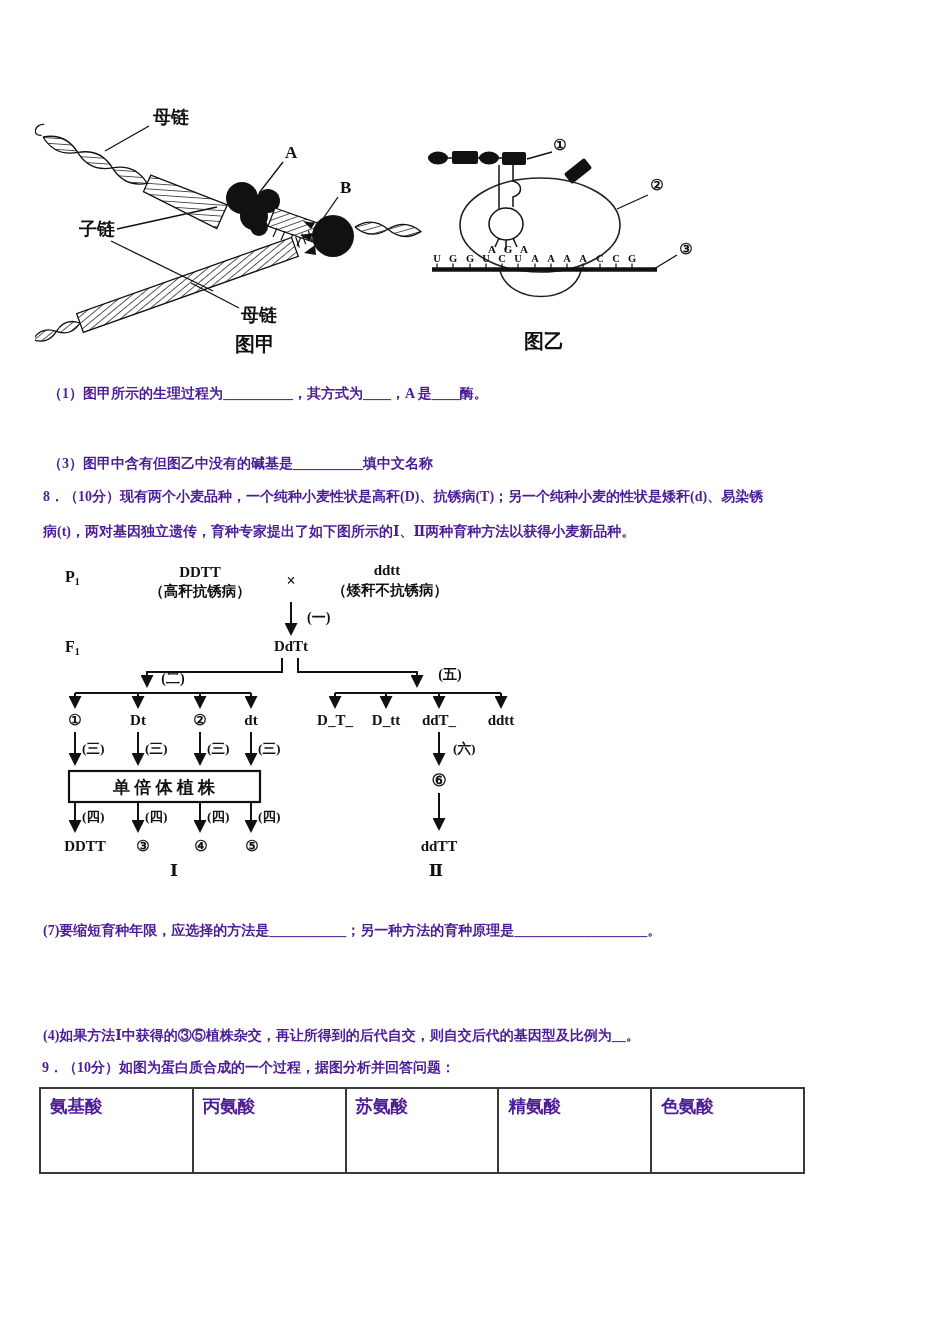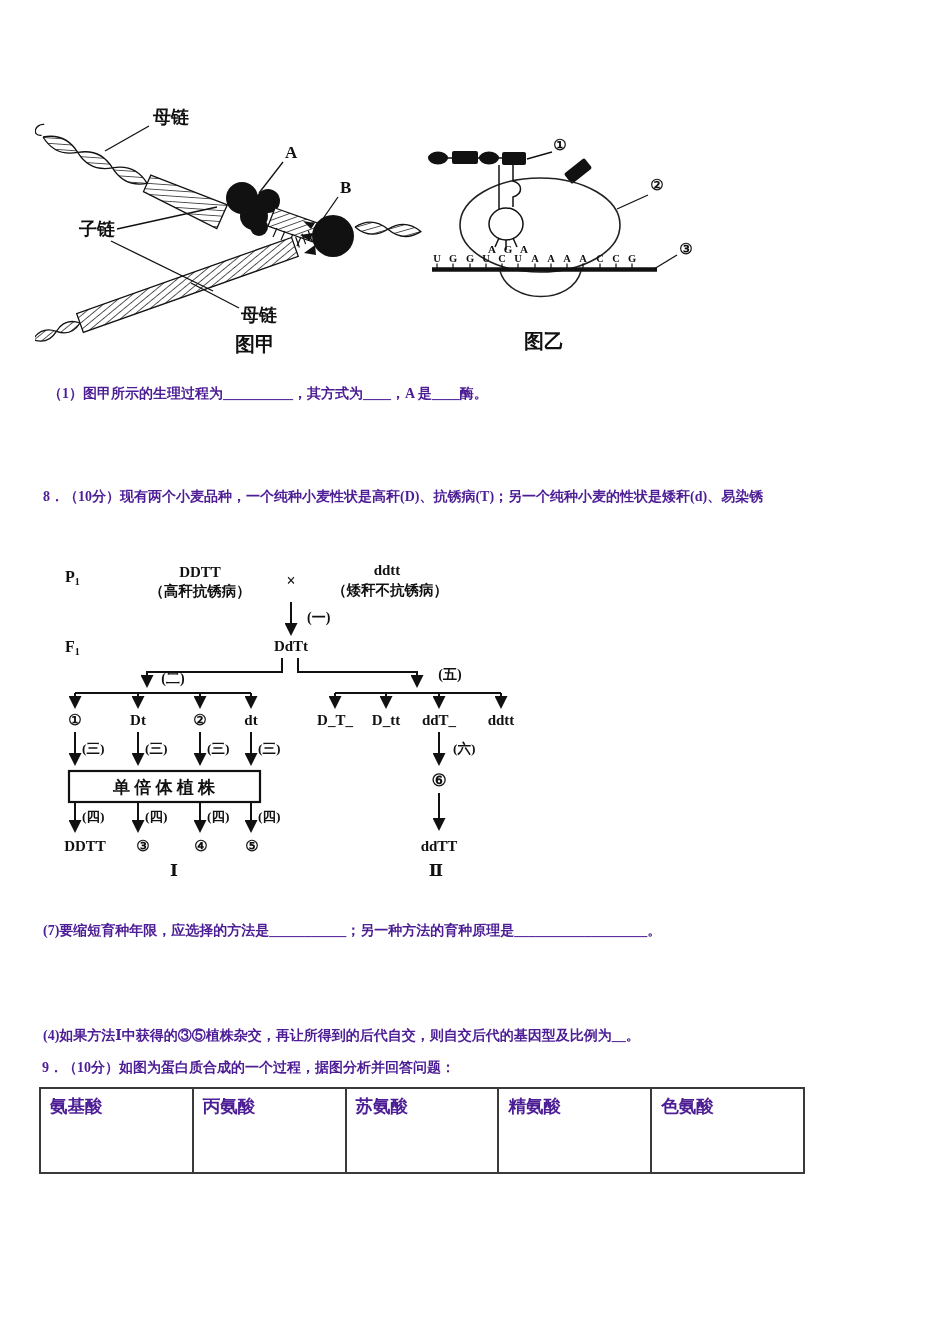--- a/index.html
+++ b/index.html
@@ -158,22 +158,24 @@
       <line x1="234" y1="166" x2="257" y2="152"></line>
     </g>
     <text x="140" y="47" font-size="15" text-anchor="middle">①</text>
     <text x="237" y="87" font-size="15" text-anchor="middle">②</text>
     <text x="266" y="151" font-size="15" text-anchor="middle">③</text>
 
     <text x="104" y="245" font-size="20">图乙</text>
   </svg>
 
   <div class="t" style="left:48px;top:385px">（1）图甲所示的生理过程为__________，其方式为____，A 是____酶。</div>
+  <div class="t" style="left:48px;top:455px">（3）图甲中含有但图乙中没有的碱基是__________填中文名称</div>
 
   <div class="t" style="left:43px;top:488px">8．（10分）现有两个小麦品种，一个纯种小麦性状是高秆(D)、抗锈病(T)；另一个纯种小麦的性状是矮秆(d)、易染锈</div>
+  <div class="t" style="left:43px;top:523px">病(t)，两对基因独立遗传，育种专家提出了如下图所示的Ⅰ、Ⅱ两种育种方法以获得小麦新品种。</div>
 
   <svg class="abs" style="left:55px;top:562px" width="470" height="325" viewBox="0 0 470 325">
     <defs>
       <marker id="arr" viewBox="0 0 10 10" refX="8.5" refY="5" markerWidth="6.5" markerHeight="6.5" orient="auto">
         <path d="M0,0 L10,5 L0,10 z" fill="#111"></path>
       </marker>
     </defs>
 
     <text x="10" y="20" font-size="16"><tspan>P</tspan><tspan font-size="10" dy="3">1</tspan></text>
     <text x="145" y="15" font-size="15" text-anchor="middle">DDTT</text>

